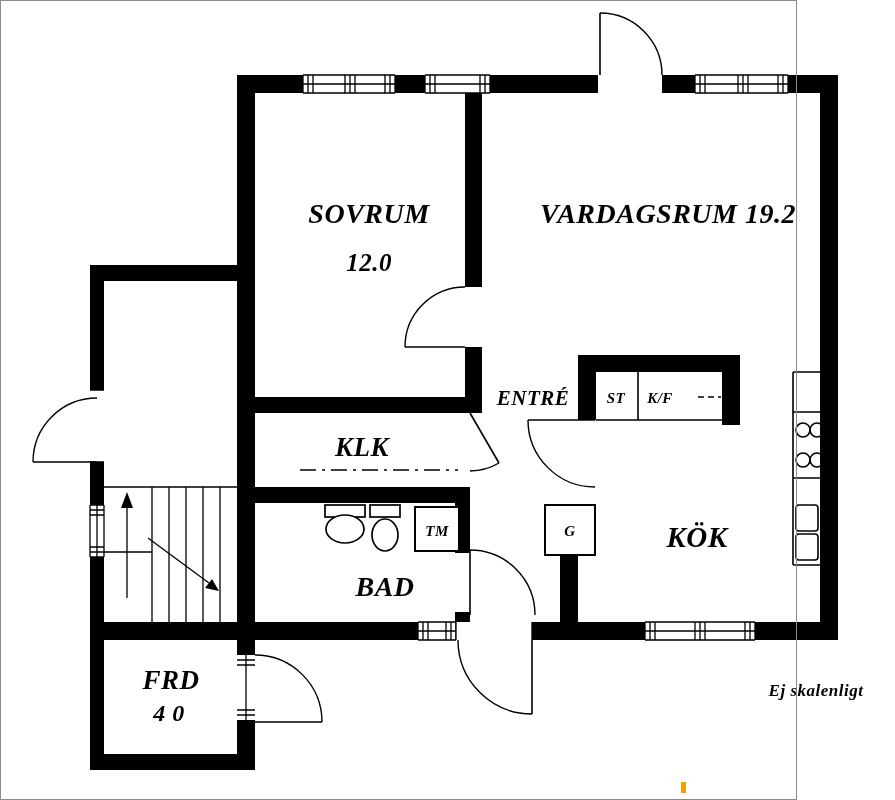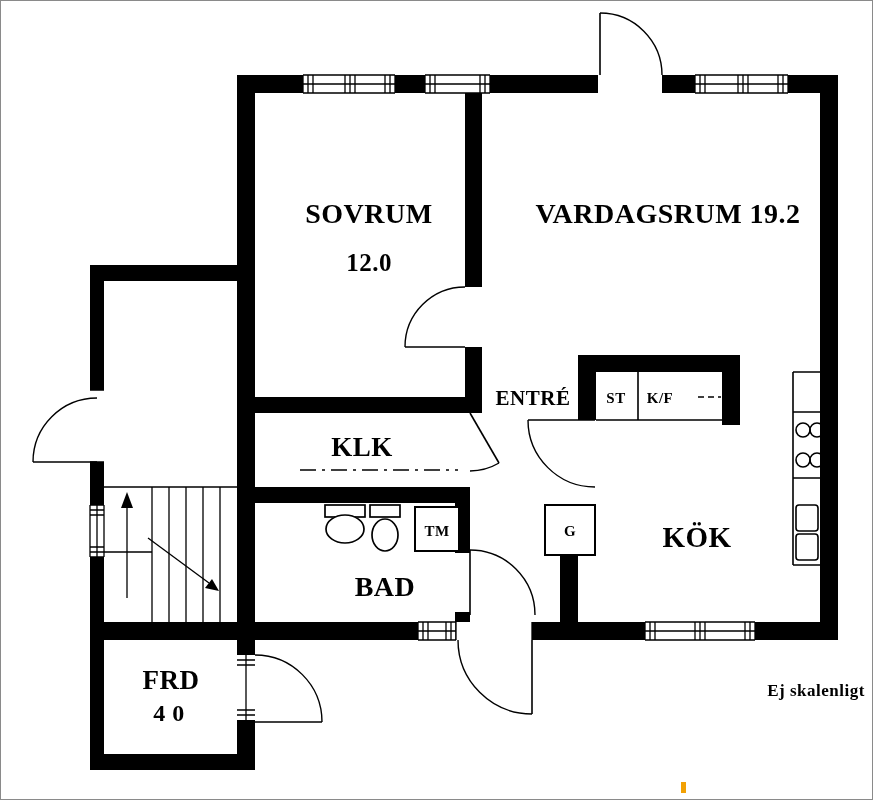--- a/index.html
+++ b/index.html
@@ -1,19 +1,20 @@
 <!DOCTYPE html>
 <html><head>
 <meta charset="utf-8">
 <style>
   html,body{margin:0;padding:0;background:#ffffff;}
   .stage{
-    position:relative;width:873px;height:800px;background:#ffffff;
+    position:relative;width:797px;height:800px;background:#ffffff;
     outline:1px solid #8a8a8a;outline-offset:-1px;
     font-family:"Liberation Serif",serif;
+    font-style:italic;
   }
   .stage svg{display:block;width:895px;height:800px;}
   .wall{fill:#000000;stroke:none;}
   .gap{fill:#ffffff;stroke:none;}
   .wbg{fill:#ffffff;stroke:none;}
   .ln{stroke:#000000;stroke-width:1.3;fill:none;}
   .thin{stroke:#000000;stroke-width:1.6;fill:none;}
   .fix{stroke:#000000;stroke-width:1.7;fill:#ffffff;}
   .box{stroke:#000000;stroke-width:2;fill:#ffffff;}
   .arc{stroke:#000000;stroke-width:1.4;fill:none;}

